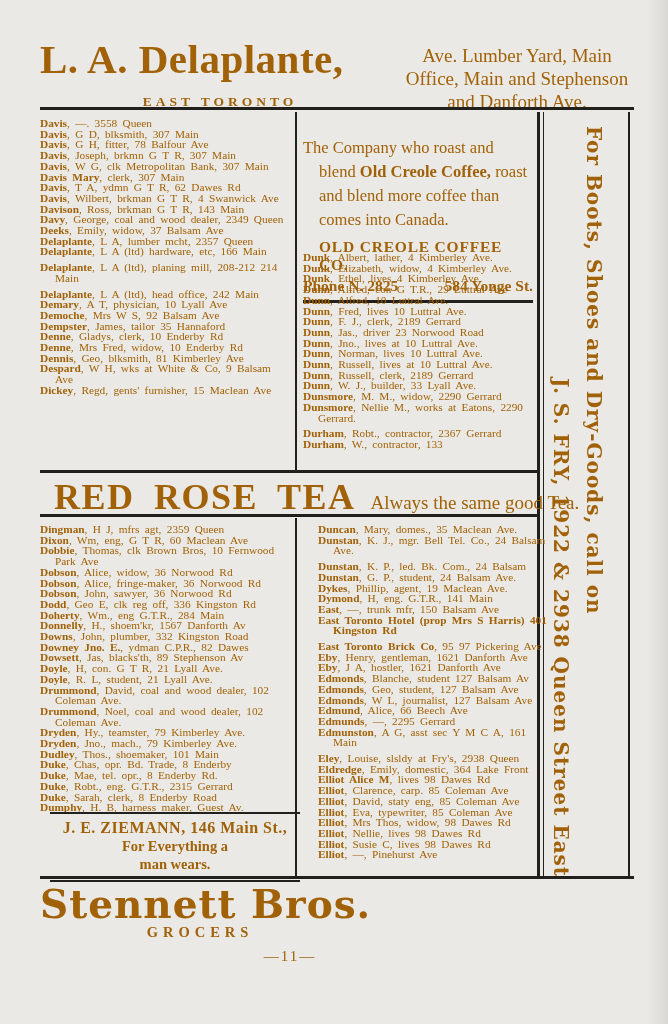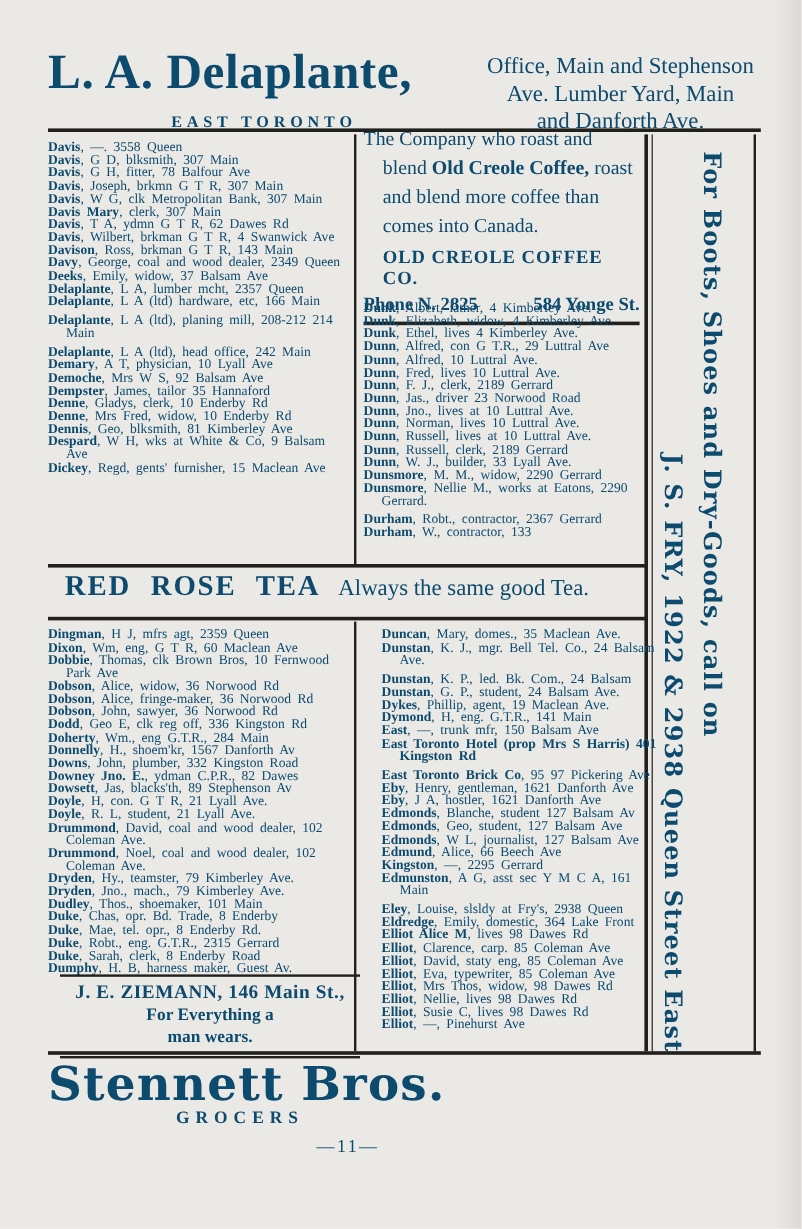--- a/index.html
+++ b/index.html
@@ -1,19 +1,19 @@
 <!DOCTYPE html>
 <html><head>
 <meta charset="utf-8">
 <style>
   html,body { margin:0; padding:0; }
   .page {
     position:relative; width:668px; height:1024px;
     background:#ebe9e5; overflow:hidden;
-    font-family:"Liberation Serif", serif; color:#0c4a6e;
+    font-family:"Liberation Serif", serif; color:#a16207;
   }
   .page::after{
     content:""; position:absolute; right:0; top:0; width:22px; height:100%;
     background:linear-gradient(to right, rgba(0,0,0,0), rgba(0,0,0,0.07));
     pointer-events:none;
   }
   .rule { position:absolute; background:#22201c; }
 
   
   .hdr { position:absolute; left:40px; top:36px; width:594px; display:flex; }
@@ -26,29 +26,29 @@
   .entries { position:absolute; font-size:11.3px; line-height:10.7px; word-spacing:2.5px; }
   .entry { padding-left:15px; text-indent:-15px; }
   .entry b { font-weight:bold; }
   .group-gap { height:5px; }
   .col-1a { left:40px;  top:118px; width:250px; }
   .col-1b { left:303px; top:252px; width:230px; }
   .col-2a { left:40px;  top:524px; width:250px; }
   .col-2b { left:318px; top:524px; width:230px; }
 
   
-  .coffee { position:absolute; left:303px; top:104px; width:230px; }
+  .coffee { position:absolute; left:303px; top:136px; width:230px; }
   .coffee-body { font-size:16.5px; line-height:24px; padding-left:16px; text-indent:-16px; }
   .coffee-co { font-weight:bold; font-size:15.5px; letter-spacing:0.8px; margin-top:6px;margin-left:16px; }
   .coffee-phone { display:flex; justify-content:space-between; font-weight:bold; font-size:15.5px; margin-top:3px; }
   .coffee-rule { height:2.5px; background:#22201c; margin-top:5px; }
 
   
   .banner { position:absolute; left:40px; top:476px; width:500px; display:flex; align-items:baseline; padding-left:14px; box-sizing:border-box; }
-  .banner-title { font-size:24px; font-weight:bold; letter-spacing:1.5px; word-spacing:9px; white-space:nowrap; }
+  .banner-title { font-size:36px; font-weight:bold; letter-spacing:1.5px; word-spacing:9px; white-space:nowrap; }
   .banner-tag { font-size:19px; margin-left:15px; white-space:nowrap; }
 
   
   .ziemann { position:absolute; left:50px; top:812px; width:250px;
     border-top:2.5px solid #22201c; border-bottom:2.5px solid #22201c;
     text-align:center; padding:5px 0 7px; }
   .ziemann-l1 { font-weight:bold; font-size:16px; letter-spacing:0.5px; }
   .ziemann-l2 { font-weight:bold; font-size:14.5px; line-height:18px; }
 
   
@@ -69,22 +69,22 @@
 <body>
 
 <div class="page">
 
   <div class="hdr">
     <div class="brand">
       <div class="brand-name">L. A. Delaplante,</div>
       <div class="brand-sub">EAST TORONTO</div>
     </div>
     <div class="office">
+      <div>Ave.  Lumber Yard, Main</div>
       <div>Office, Main and Stephenson</div>
-      <div>Ave.  Lumber Yard, Main</div>
       <div>and Danforth Ave.</div>
     </div>
   </div>
   <div class="rule" style="left:40px; top:107px; width:594px; height:3px;"></div>
 
   <div class="rule" style="left:295px; top:112px; width:1.5px; height:358px;"></div>
   <div class="rule" style="left:295px; top:518px; width:1.5px; height:358px;"></div>
   <div class="rule" style="left:537px; top:112px; width:2.5px; height:764px;"></div>
   <div class="rule" style="left:543px; top:112px; width:1px; height:764px;"></div>
   <div class="rule" style="left:628px; top:112px; width:2px; height:764px;"></div>
@@ -191,21 +191,21 @@
       <div class="entry"><b>East</b>, —, trunk mfr, 150 Balsam Ave</div>
       <div class="entry"><b>East Toronto Hotel (prop Mrs S Harris) 401 Kingston Rd</b></div>
       <div class="group-gap"></div>
       <div class="entry"><b>East Toronto Brick Co</b>, 95 97 Pickering Ave</div>
       <div class="entry"><b>Eby</b>, Henry, gentleman, 1621 Danforth Ave</div>
       <div class="entry"><b>Eby</b>, J A, hostler, 1621 Danforth Ave</div>
       <div class="entry"><b>Edmonds</b>, Blanche, student 127 Balsam Av</div>
       <div class="entry"><b>Edmonds</b>, Geo, student, 127 Balsam Ave</div>
       <div class="entry"><b>Edmonds</b>, W L, journalist, 127 Balsam Ave</div>
       <div class="entry"><b>Edmund</b>, Alice, 66 Beech Ave</div>
-      <div class="entry"><b>Kingston</b>, —, 2295 Gerrard</div>
+      <div class="entry"><b>Edmunds</b>, —, 2295 Gerrard</div>
       <div class="entry"><b>Edmunston</b>, A G, asst sec Y M C A, 161 Main</div>
       <div class="group-gap"></div>
       <div class="entry"><b>Eley</b>, Louise, slsldy at Fry's, 2938 Queen</div>
       <div class="entry"><b>Eldredge</b>, Emily, domestic, 364 Lake Front</div>
       <div class="entry"><b>Elliot Alice M</b>, lives 98 Dawes Rd</div>
       <div class="entry"><b>Elliot</b>, Clarence, carp. 85 Coleman Ave</div>
       <div class="entry"><b>Elliot</b>, David, staty eng, 85 Coleman Ave</div>
       <div class="entry"><b>Elliot</b>, Eva, typewriter, 85 Coleman Ave</div>
       <div class="entry"><b>Elliot</b>, Mrs Thos, widow, 98 Dawes Rd</div>
       <div class="entry"><b>Elliot</b>, Nellie, lives 98 Dawes Rd</div>

